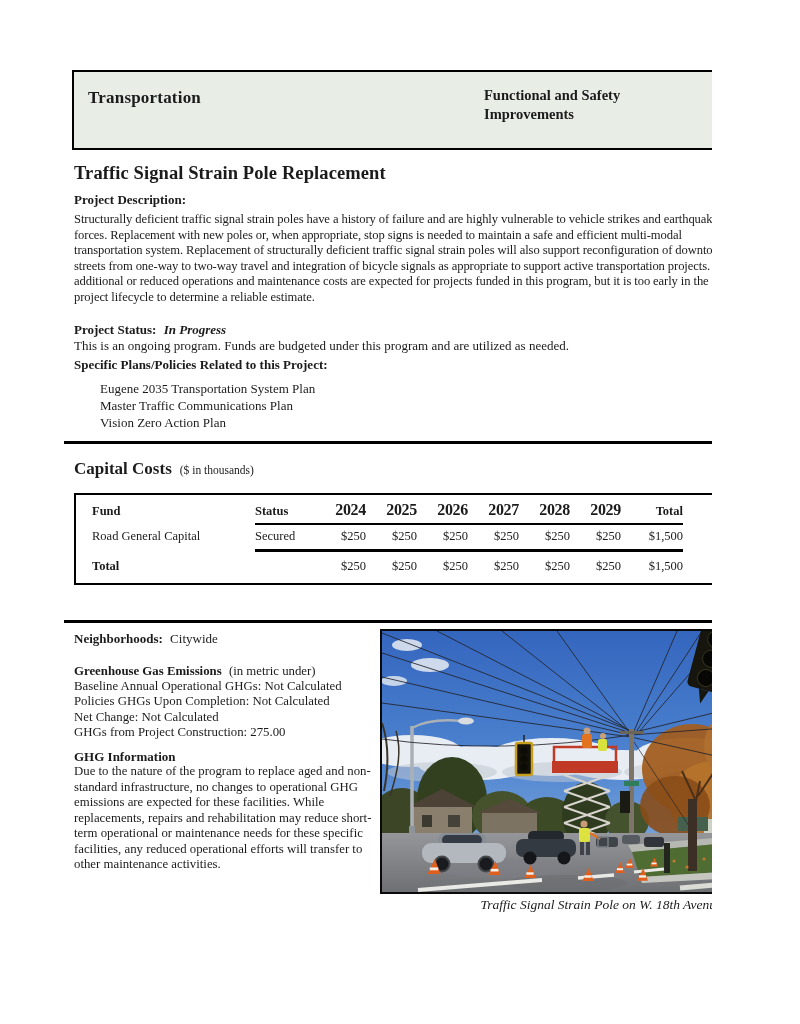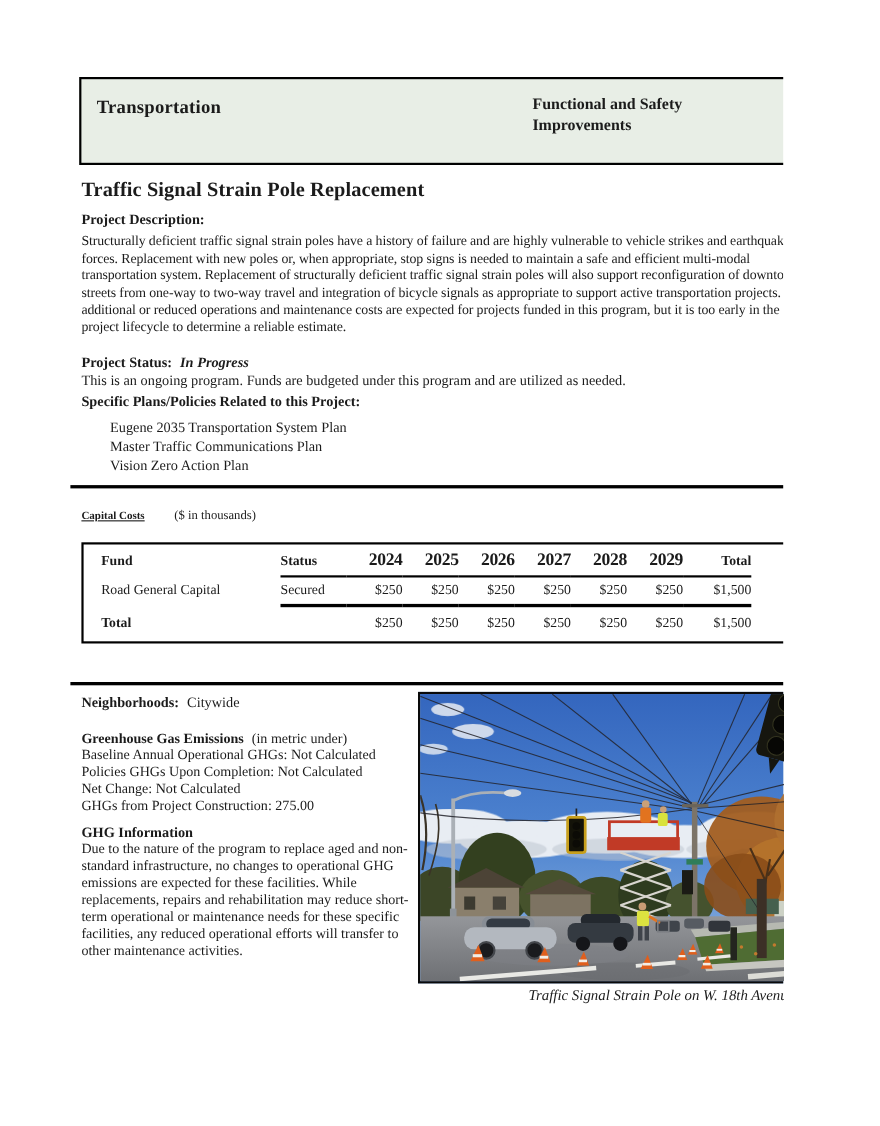--- a/index.html
+++ b/index.html
@@ -21,22 +21,22 @@
 
   .status-block{position:absolute;left:74px;top:322px;font-size:13px;line-height:16px;}
   .plans-label{position:absolute;left:74px;top:357px;font-size:13px;font-weight:bold;}
   .plans-list{position:absolute;left:100px;top:381px;font-size:13px;line-height:16.8px;}
 
   .rule{position:absolute;left:64px;width:672px;height:3px;background:#000;}
   .rule1{top:441px}
   .rule2{top:620px}
 
   .cc-head{position:absolute;left:74px;top:459px;}
-  .cc-title{font-size:10px;font-weight:bold;text-decoration:underline;}
-  .cc-sub{font-size:11.5px;margin-left:23px;}
+  .cc-title{font-size:17px;font-weight:bold;}
+  .cc-sub{font-size:11.5px;margin-left:4px;}
 
   .costs-box{position:absolute;left:74px;top:493px;width:649px;height:88px;border:2px solid #000;}
   table.costs{border-collapse:collapse;margin:6px 0 0 16px;}
   table.costs th,table.costs td{padding:0;vertical-align:baseline;font-weight:normal;}
   .c-fund{width:163px;text-align:left;}
   .c-st{width:60px;text-align:left;}
   .c-yr{width:51px;text-align:right;}
   .c-tot{width:62px;text-align:right;}
   tr.hdr th{font-size:12.5px;font-weight:bold;padding-bottom:4px;}
   tr.hdr th.c-yr{font-size:16px;letter-spacing:-.3px;}

